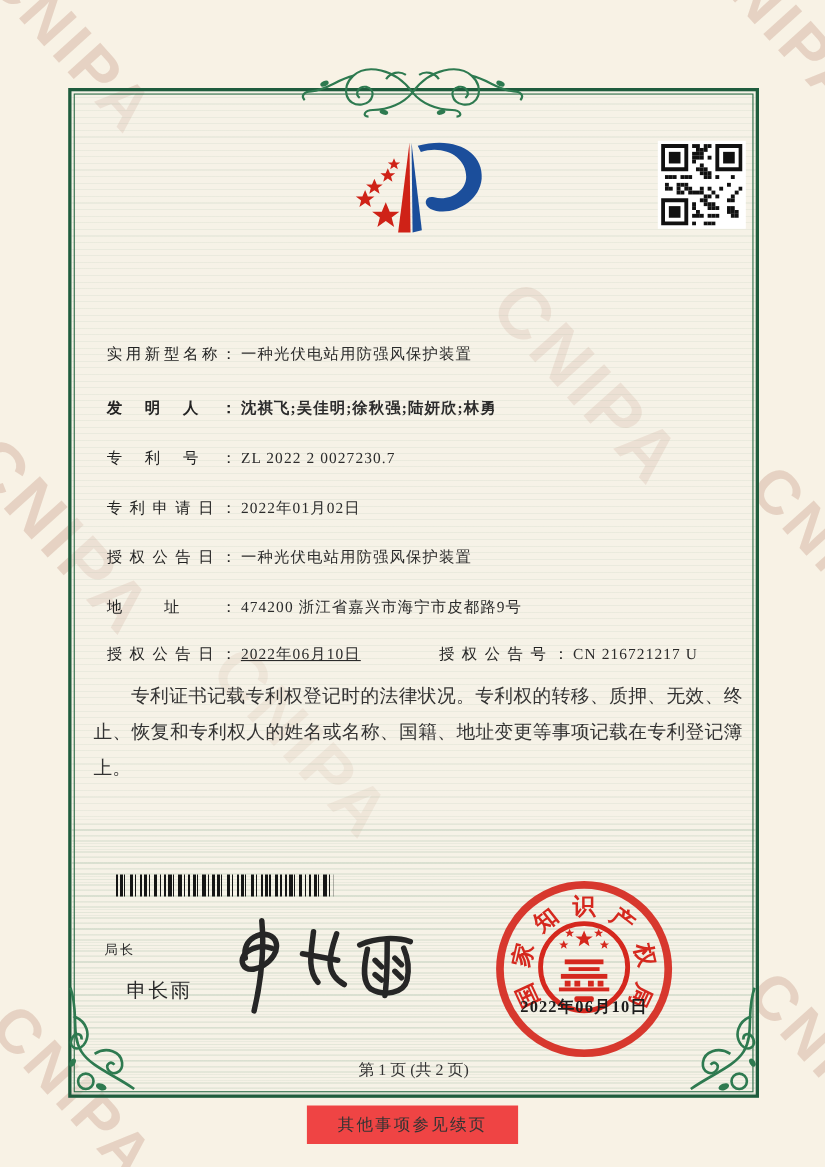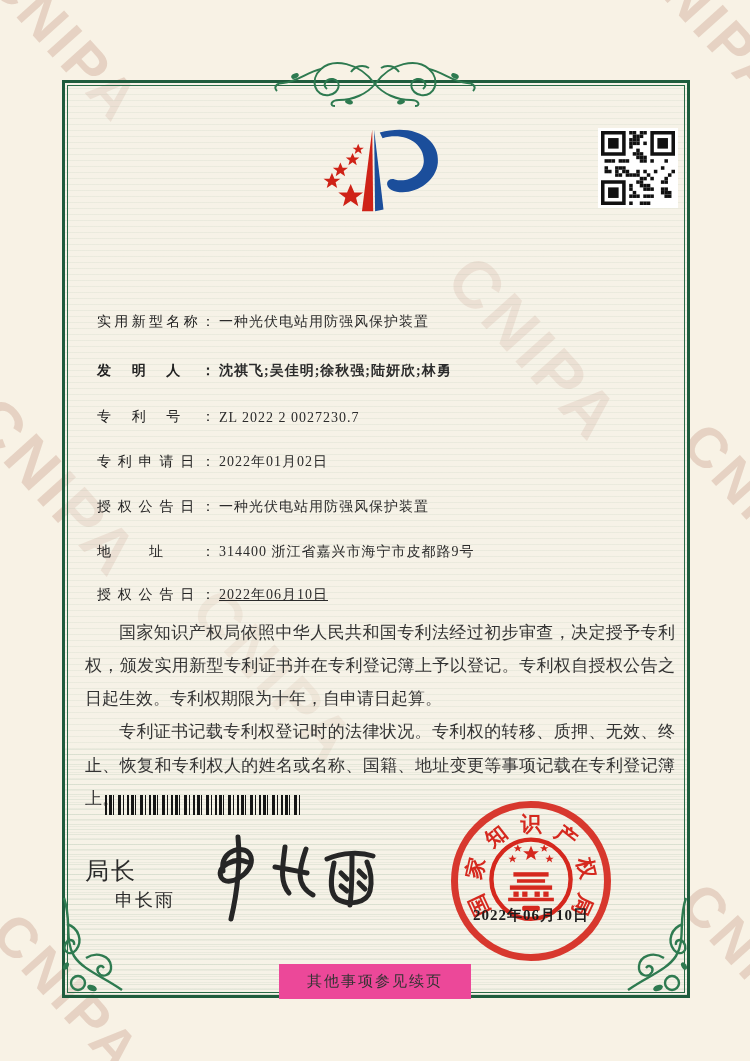--- a/index.html
+++ b/index.html
@@ -55,42 +55,42 @@
   .barcode{
     position:absolute; left:40px; top:712px; width:198px; height:20px;
     background:repeating-linear-gradient(90deg,
       #151515 0 2px, transparent 2px 4px,
       #151515 4px 7px, transparent 7px 8px,
       #151515 8px 9px, transparent 9px 13px,
       #151515 13px 16px, transparent 16px 18px,
       #151515 18px 19px, transparent 19px 22px);
   }
   
-  .sig-title{position:absolute; left:20px; top:772px; font-size:24px; letter-spacing:2px;}
+  .sig-title{position:absolute; left:30px; top:772px; font-size:12px; letter-spacing:2px;}
   .sig-name{position:absolute; left:30px; top:805px; font-size:18px; letter-spacing:2px;margin-left:20px;}
   .sig-svg{position:absolute; left:128px; top:748px; width:215px; height:100px;}
   
   .seal{
     position:absolute; left:386px; top:718px; width:160px; height:160px;
     box-sizing:border-box; border:7px solid rgba(213,40,30,0.92); border-radius:50%;
   }
   .seal-char{
     position:absolute; left:50%; top:50%; font-size:21px; font-weight:bold;
     color:#d5281e; transform-origin:center;
   }
   .emblem{position:absolute; left:50%; top:50%; width:88px; height:88px; transform:translate(-50%,-52%);}
   .seal-date{
     position:absolute; left:0; width:100%; top:98px; text-align:center;
     font-size:15px; font-weight:bold; color:#1c1c1c; letter-spacing:1px; white-space:nowrap;
   }
   
   .page-no{position:absolute; left:0; top:880px; width:100%; text-align:center; font-size:14.5px; color:#333;}
   .cont-box{
-    position:absolute; z-index:3; left:50%; top:964px; transform:translateX(-50%);
-    background:#ec4899; padding:8px 28px; font-size:15px; letter-spacing:2px; color:#333;
+    position:absolute; z-index:3; left:50%; top:1005px; transform:translateX(-50%);
+    background:#ef4444; padding:8px 28px; font-size:15px; letter-spacing:2px; color:#333;
   }
   
   .orn-top{position:absolute; z-index:4; left:255px; top:54px; width:240px; height:54px;}
   .orn-bl{position:absolute; z-index:4; left:56px; top:896px; width:72px; height:102px;}
   .orn-br{position:absolute; z-index:4; left:622px; top:896px; width:72px; height:102px; transform:scaleX(-1);}
 </style>
 </head>
 <body>
 
 <div class="page">
@@ -236,29 +236,31 @@
       <div class="row" style="top:325px;">
         <span class="flabel">专利号：</span><span class="fvalue">ZL 2022 2 0027230.7</span>
       </div>
       <div class="row" style="top:370px;">
         <span class="flabel">专利申请日：</span><span class="fvalue">2022年01月02日</span>
       </div>
       <div class="row" style="top:415px;">
         <span class="flabel">授权公告日：</span><span class="fvalue">一种光伏电站用防强风保护装置</span>
       </div>
       <div class="row" style="top:460px;">
-        <span class="flabel">地址：</span><span class="fvalue">314400 浙江省嘉兴市海宁市皮都路9号</span>
+        <span class="flabel">地址：</span><span class="fvalue">474200 浙江省嘉兴市海宁市皮都路9号</span>
       </div>
       <div class="row" style="top:503px;text-decoration:underline;">
         <span class="flabel">授权公告日：</span><span class="fvalue">2022年06月10日</span>
+        <span class="pair2">
+          <span class="flabel">授权公告号：</span><span class="fvalue">CN 216721217 U</span>
+        </span>
       </div>
     </div>
 
     <div class="paras">
-      <p>国家知识产权局依照中华人民共和国专利法经过初步审查，决定授予专利权，颁发实用新型专利证书并在专利登记簿上予以登记。专利权自授权公告之日起生效。专利权期限为十年，自申请日起算。</p>
       <p>专利证书记载专利权登记时的法律状况。专利权的转移、质押、无效、终止、恢复和专利权人的姓名或名称、国籍、地址变更等事项记载在专利登记簿上。</p>
     </div>
 
     <div class="barcode"></div>
 
     <div class="sig-title">局长</div>
     <div class="sig-name">申长雨</div>
     <svg class="sig-svg" viewBox="0 0 215 100">
       <g stroke="#262626" stroke-width="5" fill="none" stroke-linecap="round" stroke-linejoin="round">
         <path d="M30,40 C26,18 54,12 58,26 C62,42 34,58 28,46 C23,35 42,26 54,31"></path>

